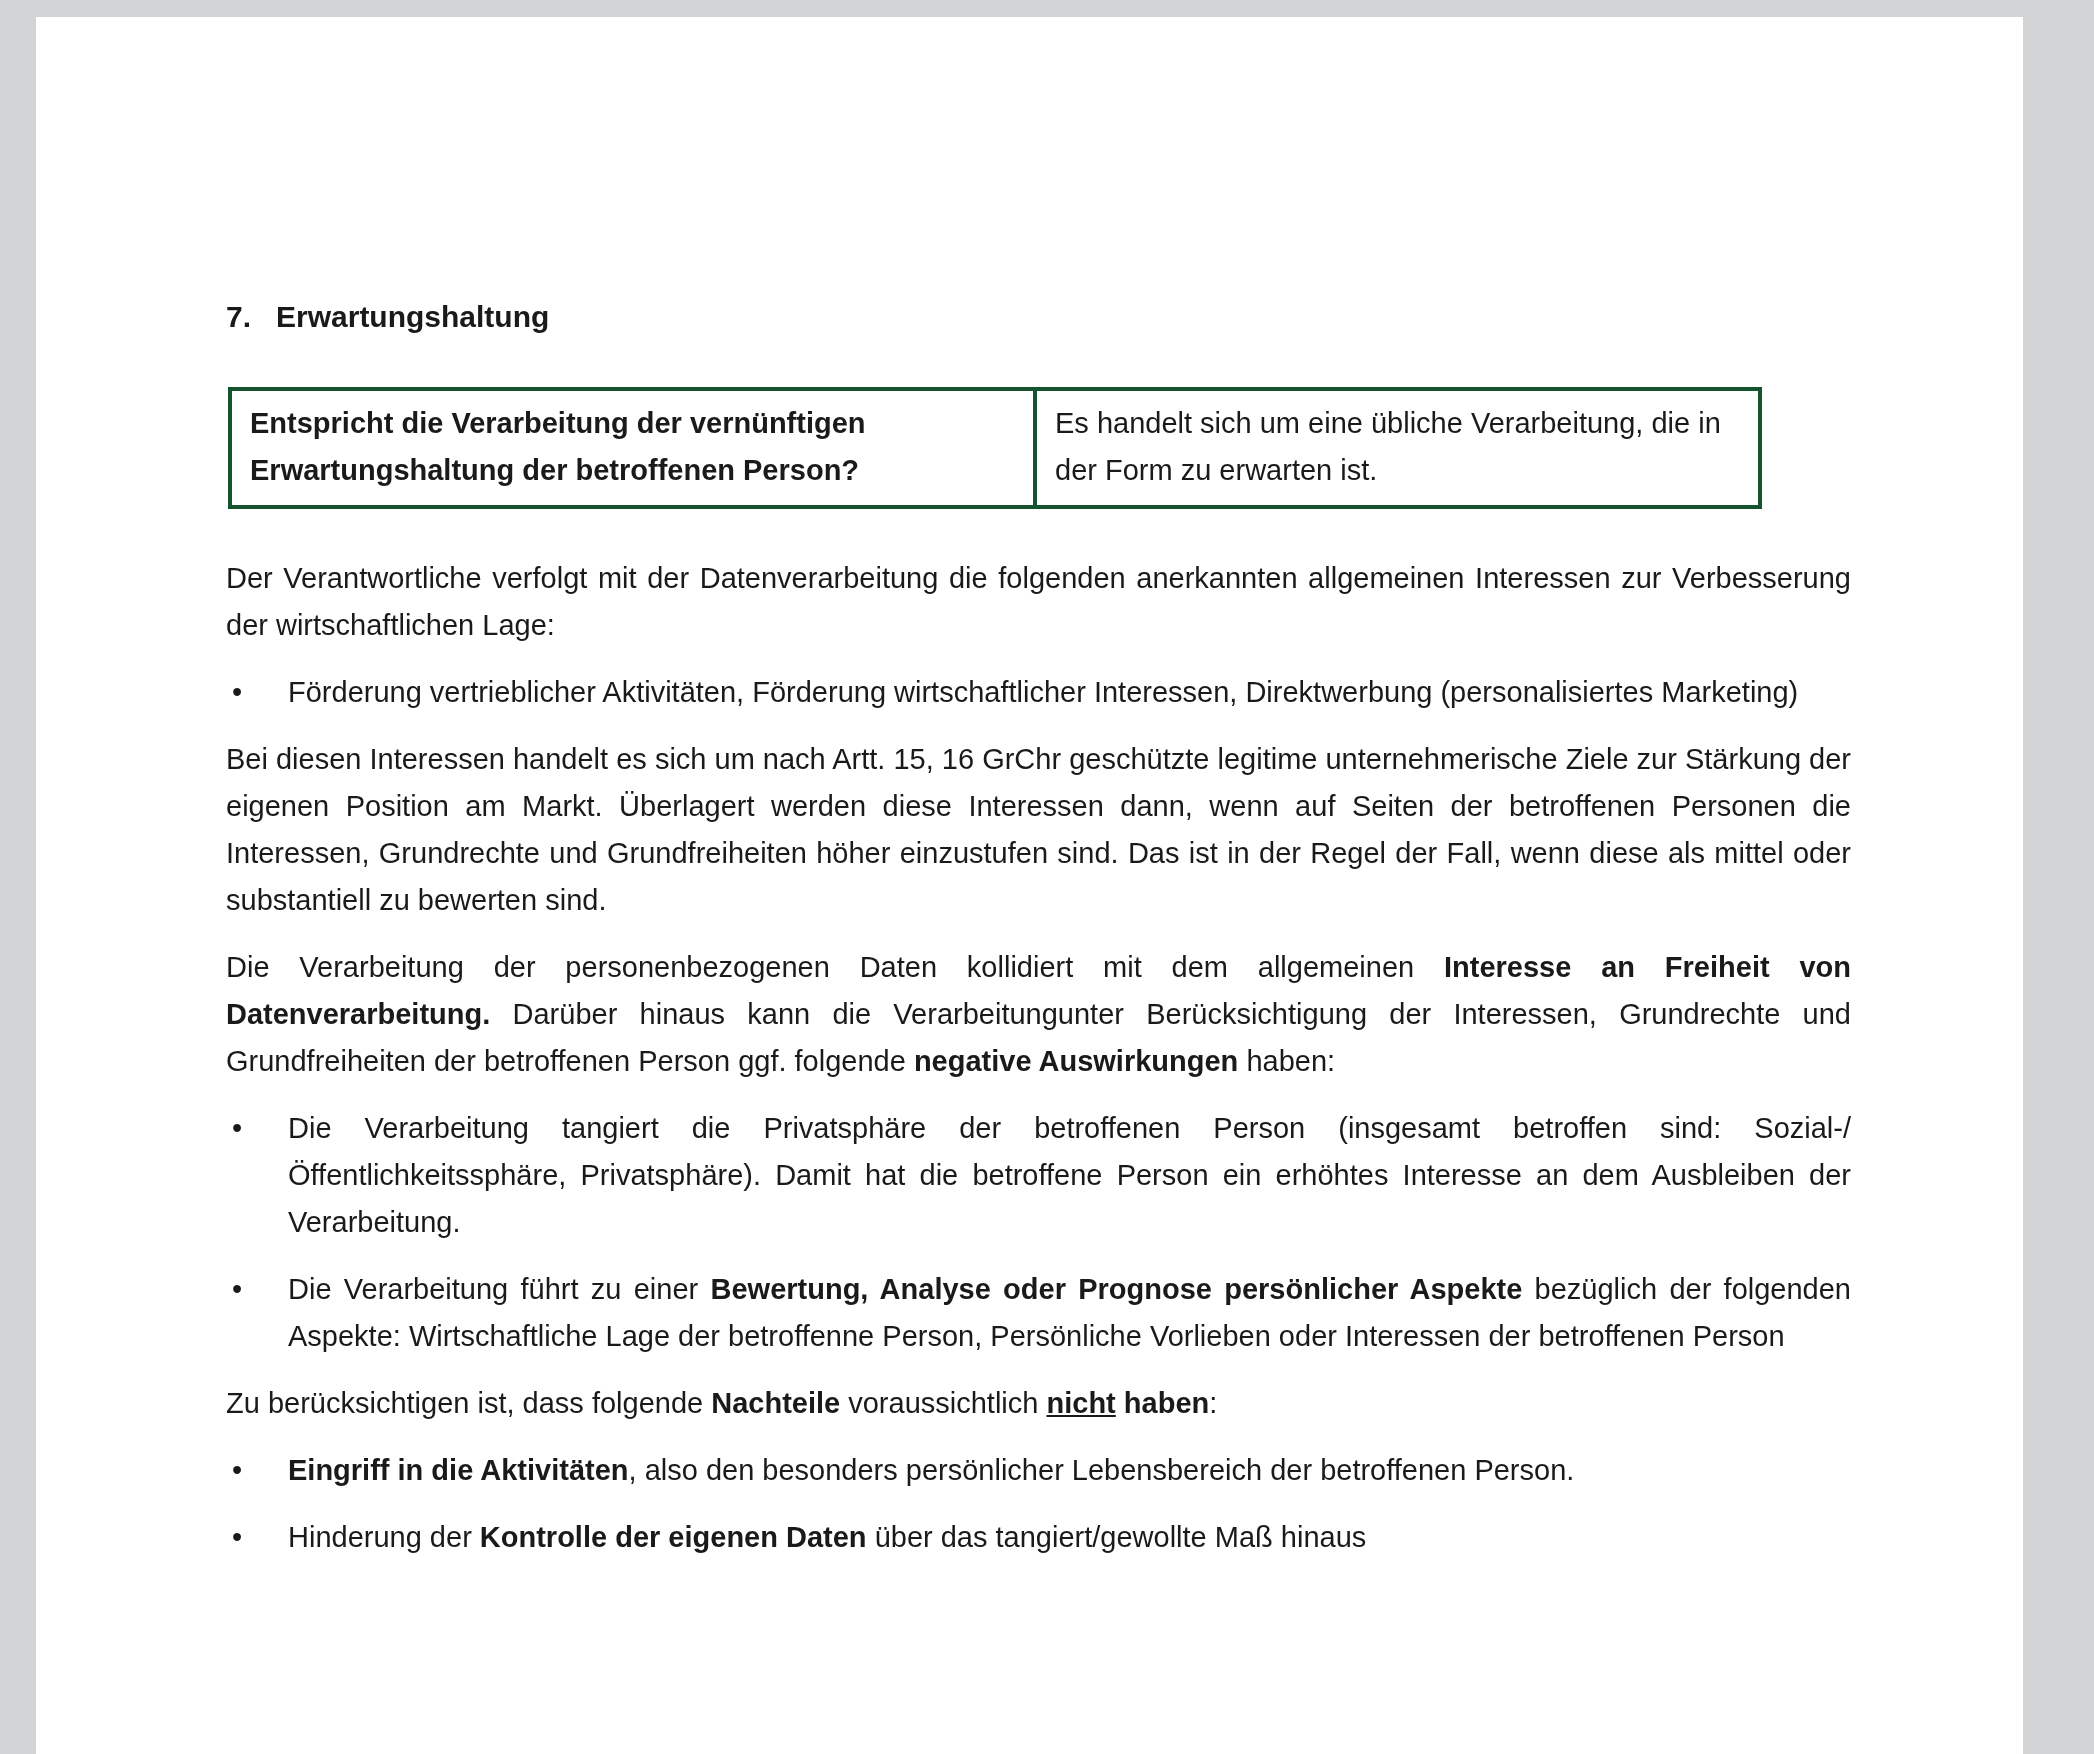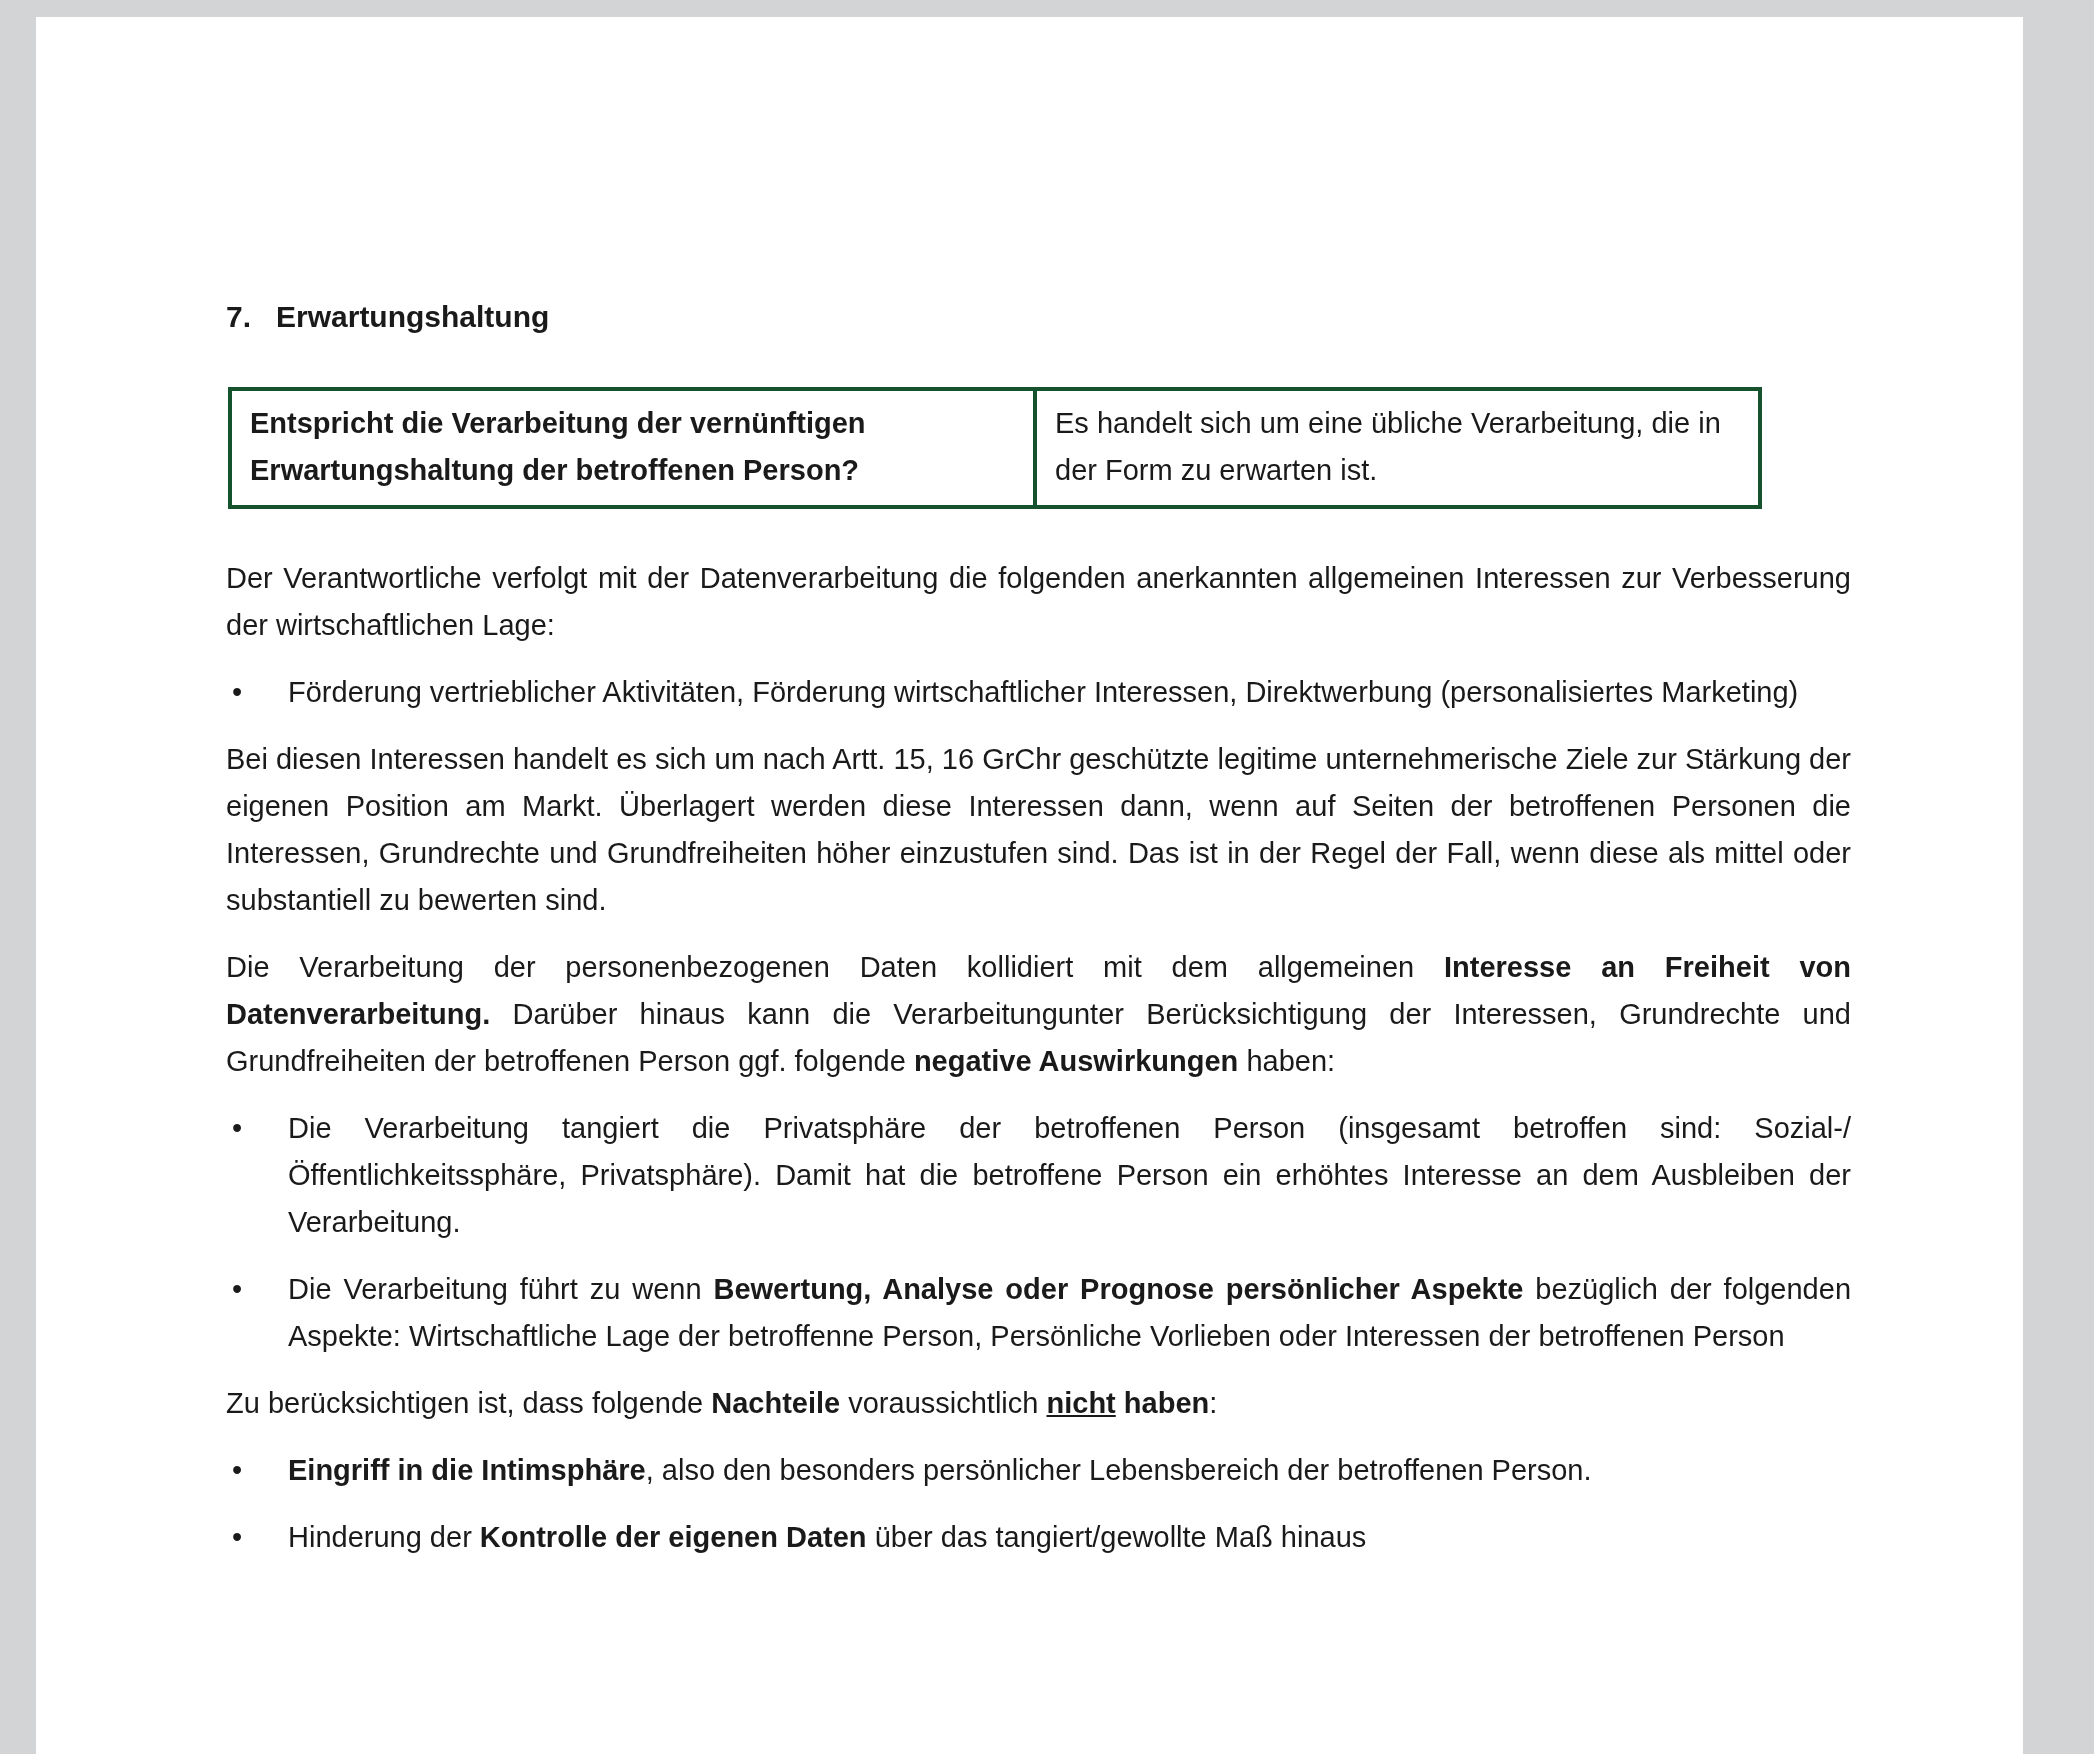--- a/index.html
+++ b/index.html
@@ -107,28 +107,28 @@
 
       <p class="para"><span>Die Verarbeitung der personenbezogenen Daten kollidiert mit dem allgemeinen </span><span style="font-weight: 700;">Interesse an Freiheit von Datenverarbeitung.</span><span> Darüber hinaus kann die Verarbeitungunter Berücksichtigung der Interessen, Grundrechte und Grundfreiheiten der betroffenen Person ggf. folgende </span><span style="font-weight: 700;">negative Auswirkungen</span><span> haben:</span></p>
 
       <div class="bullet-item">
         <span class="marker">•</span>
         <span class="bullet-text"><span>Die Verarbeitung tangiert die Privatsphäre der betroffenen Person (insgesamt betroffen sind: Sozial-/Öffentlichkeitssphäre, Privatsphäre). Damit hat die betroffene Person ein erhöhtes Interesse an dem Ausbleiben der Verarbeitung.</span></span>
       </div>
 
       <div class="bullet-item">
         <span class="marker">•</span>
-        <span class="bullet-text"><span>Die Verarbeitung führt zu wenn </span><span style="font-weight: 700;">Bewertung, Analyse oder Prognose persönlicher Aspekte</span><span> bezüglich der folgenden Aspekte: Wirtschaftliche Lage der betroffenne Person, Persönliche Vorlieben oder Interessen der betroffenen Person</span></span>
+        <span class="bullet-text"><span>Die Verarbeitung führt zu einer </span><span style="font-weight: 700;">Bewertung, Analyse oder Prognose persönlicher Aspekte</span><span> bezüglich der folgenden Aspekte: Wirtschaftliche Lage der betroffenne Person, Persönliche Vorlieben oder Interessen der betroffenen Person</span></span>
       </div>
 
       <p class="para"><span>Zu berücksichtigen ist, dass folgende </span><span style="font-weight: 700;">Nachteile</span><span> voraussichtlich </span><span style="font-weight: 700; text-decoration: underline;">nicht</span><span> </span><span style="font-weight: 700;">haben</span><span>:</span></p>
 
       <div class="bullet-item">
         <span class="marker">•</span>
-        <span class="bullet-text"><span style="font-weight: 700;">Eingriff in die Intimsphäre</span><span>, also den besonders persönlicher Lebensbereich der betroffenen Person.</span></span>
+        <span class="bullet-text"><span style="font-weight: 700;">Eingriff in die Aktivitäten</span><span>, also den besonders persönlicher Lebensbereich der betroffenen Person.</span></span>
       </div>
 
       <div class="bullet-item">
         <span class="marker">•</span>
         <span class="bullet-text"><span>Hinderung der </span><span style="font-weight: 700;">Kontrolle der eigenen Daten</span><span> über das tangiert/gewollte Maß hinaus</span></span>
       </div>
 
     </div>
   </div>
 </div>

